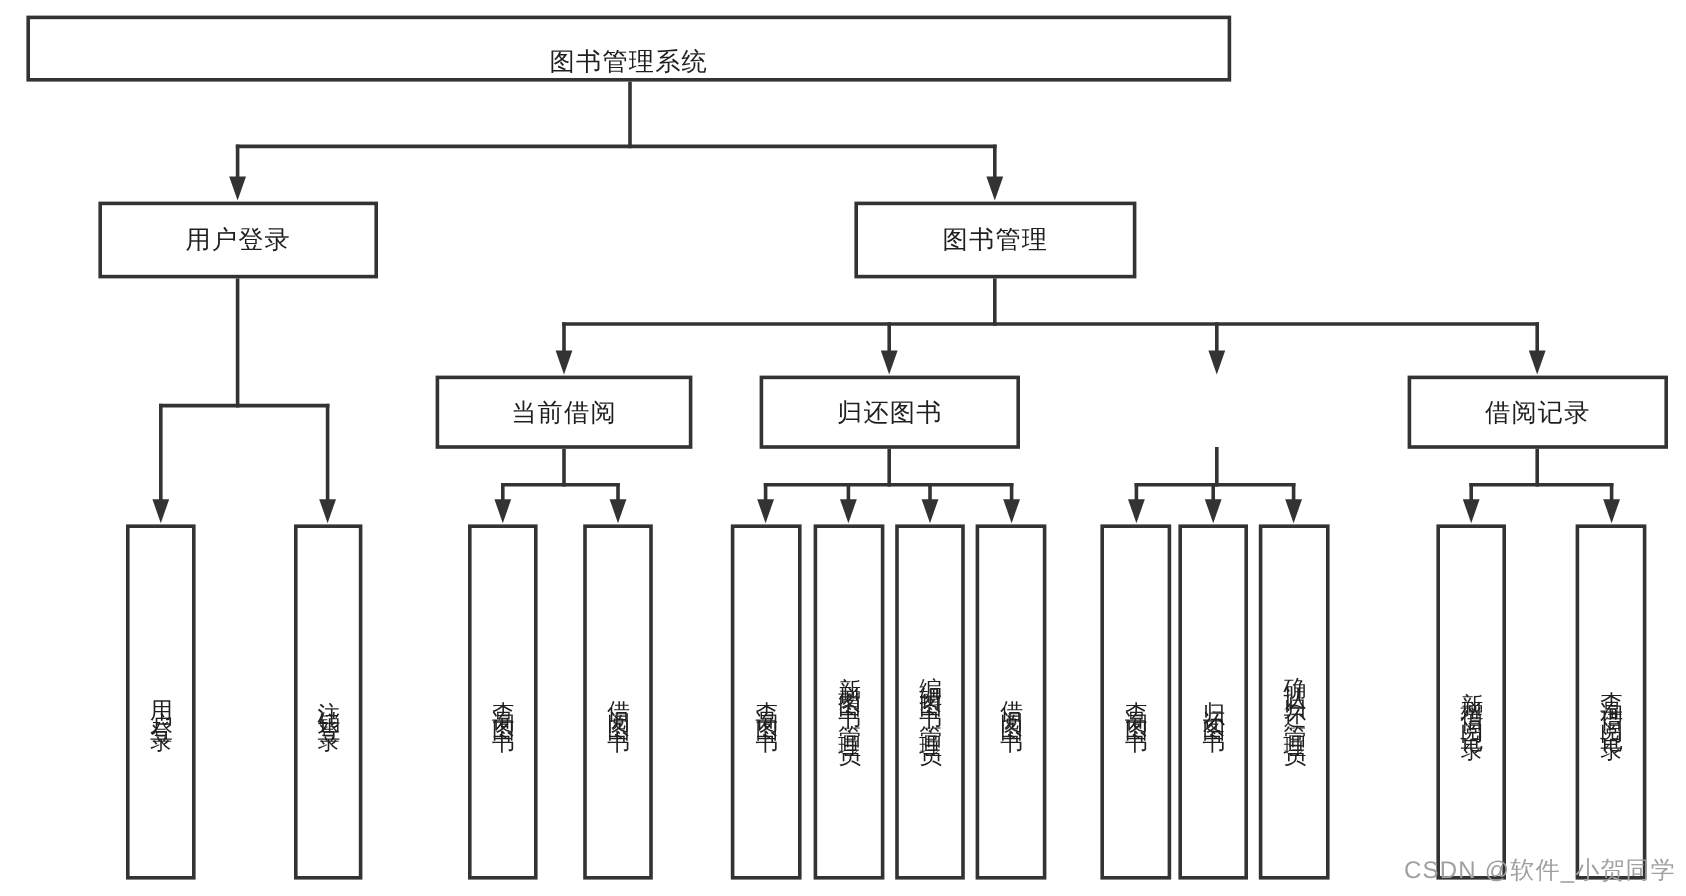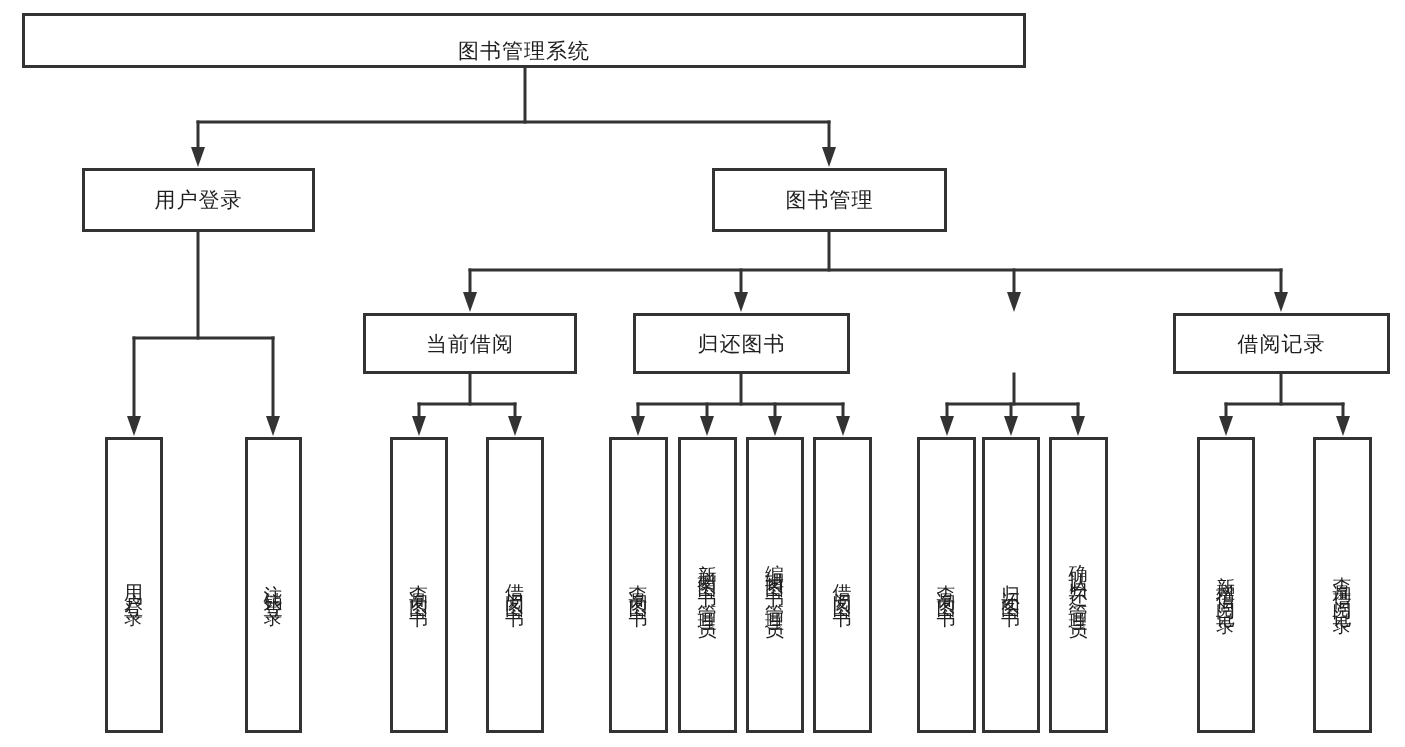--- a/index.html
+++ b/index.html
@@ -208,14 +208,15 @@
     <span>确认归还（管理员）</span>
   </div>
 
   <div class="node vbox lf-5a">
     <span>新增借阅记录</span>
   </div>
   <div class="node vbox lf-5b">
     <span>查询借阅记录</span>
   </div>
 
+  <div class="watermark">CSDN @软件_小贺同学</div>
 
 </div>
 
 </body></html>

